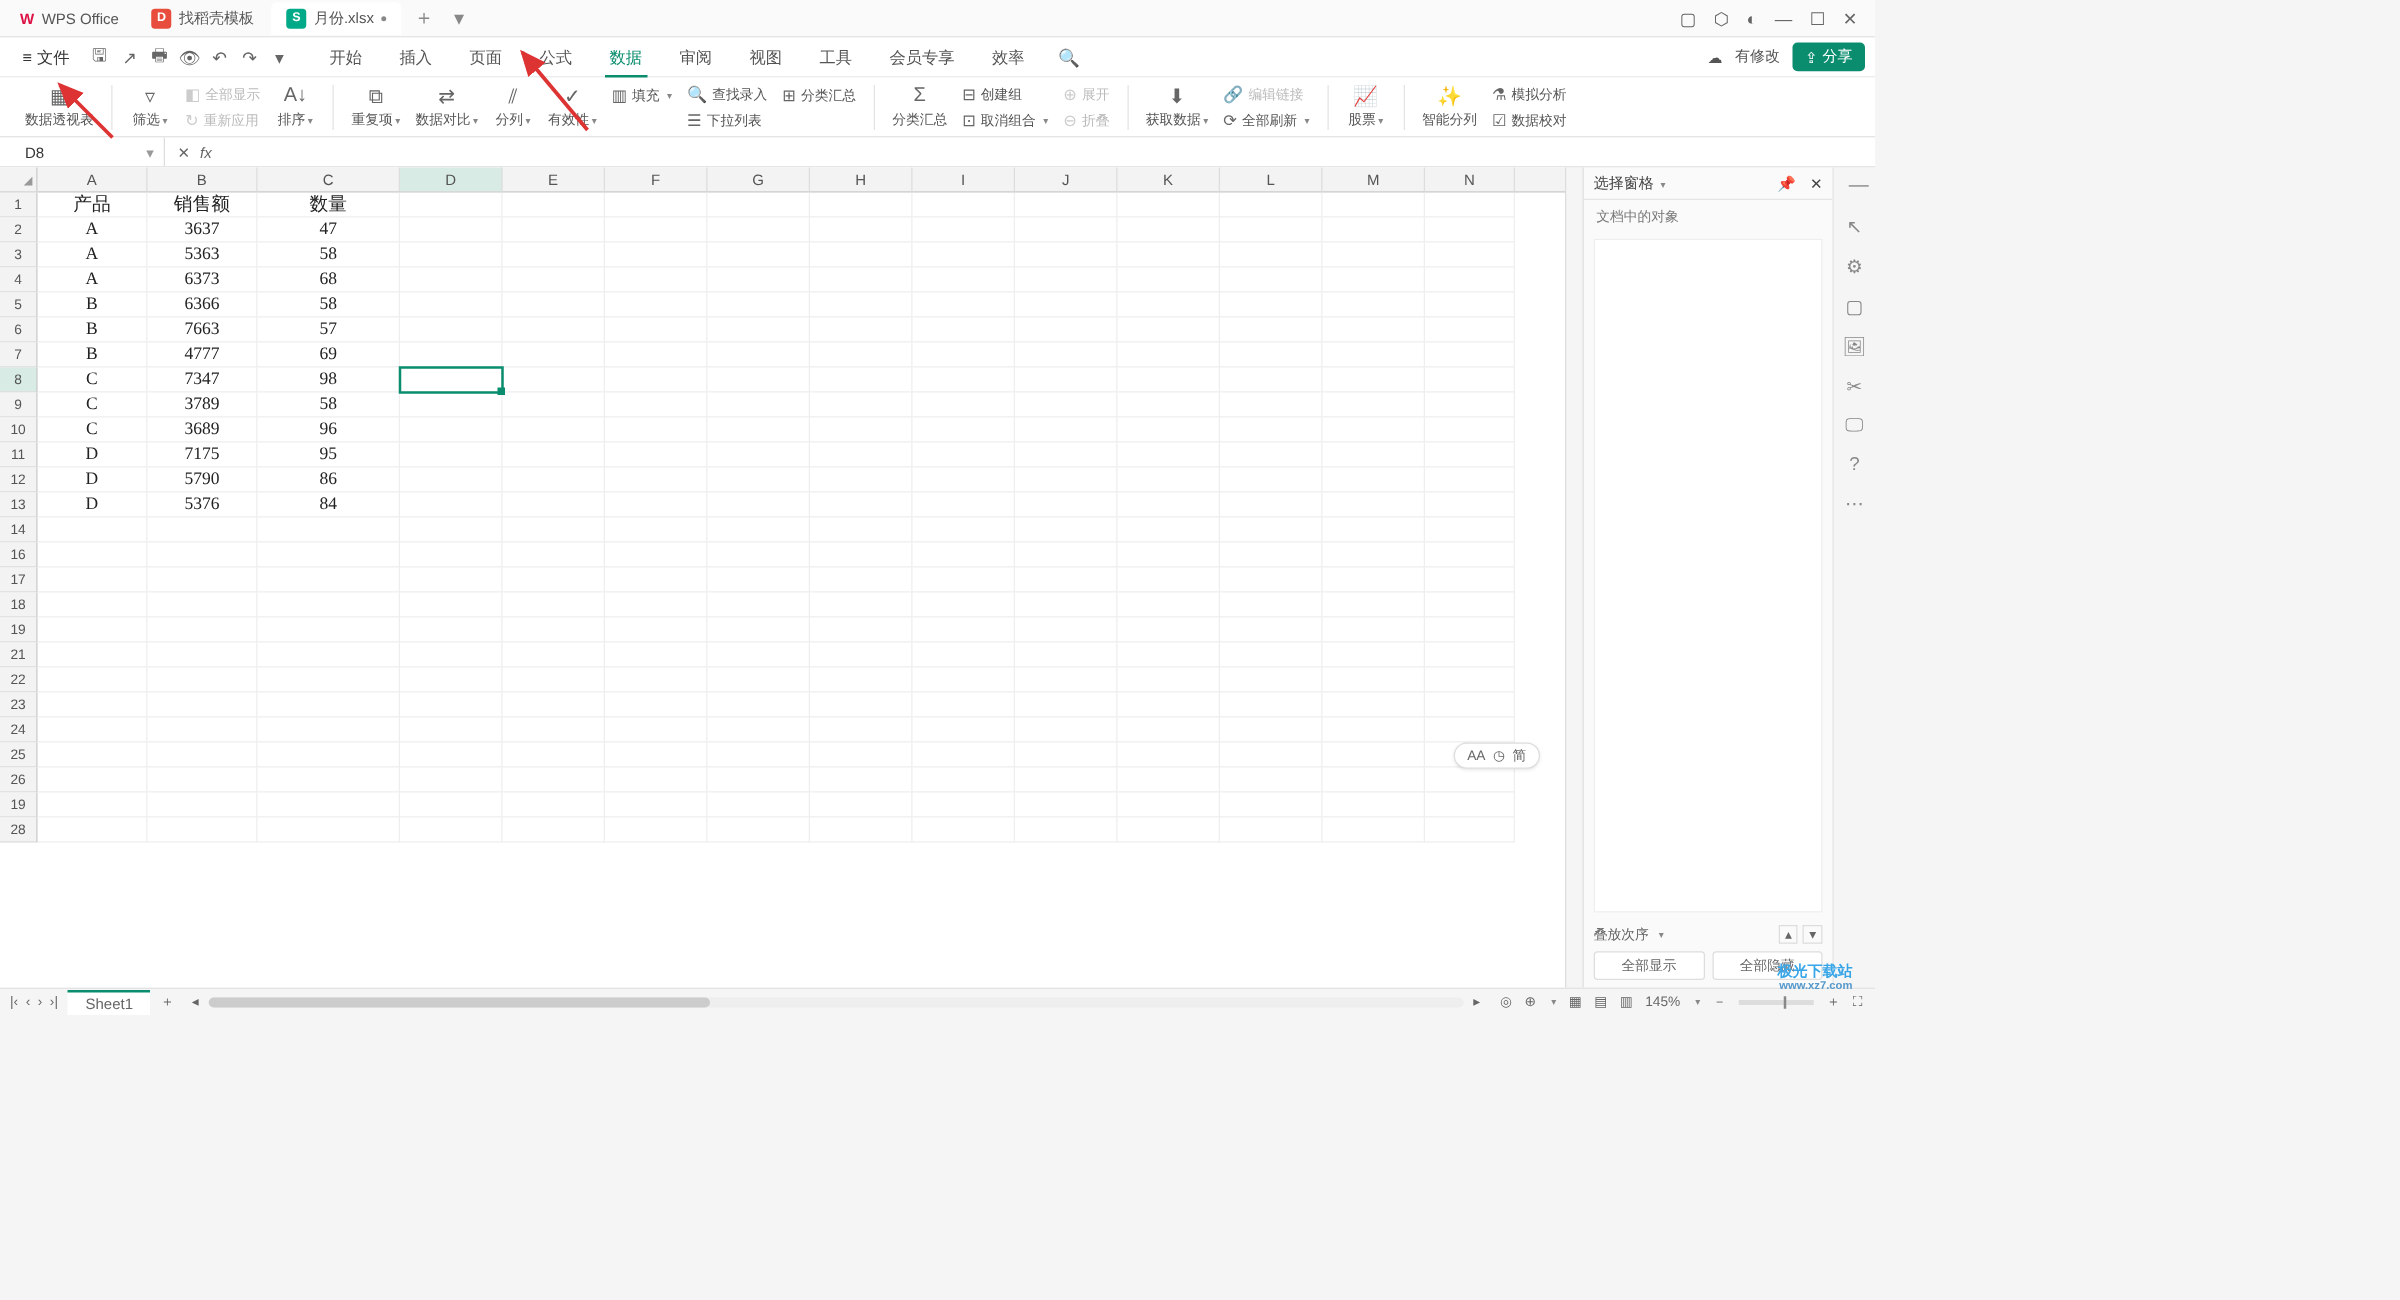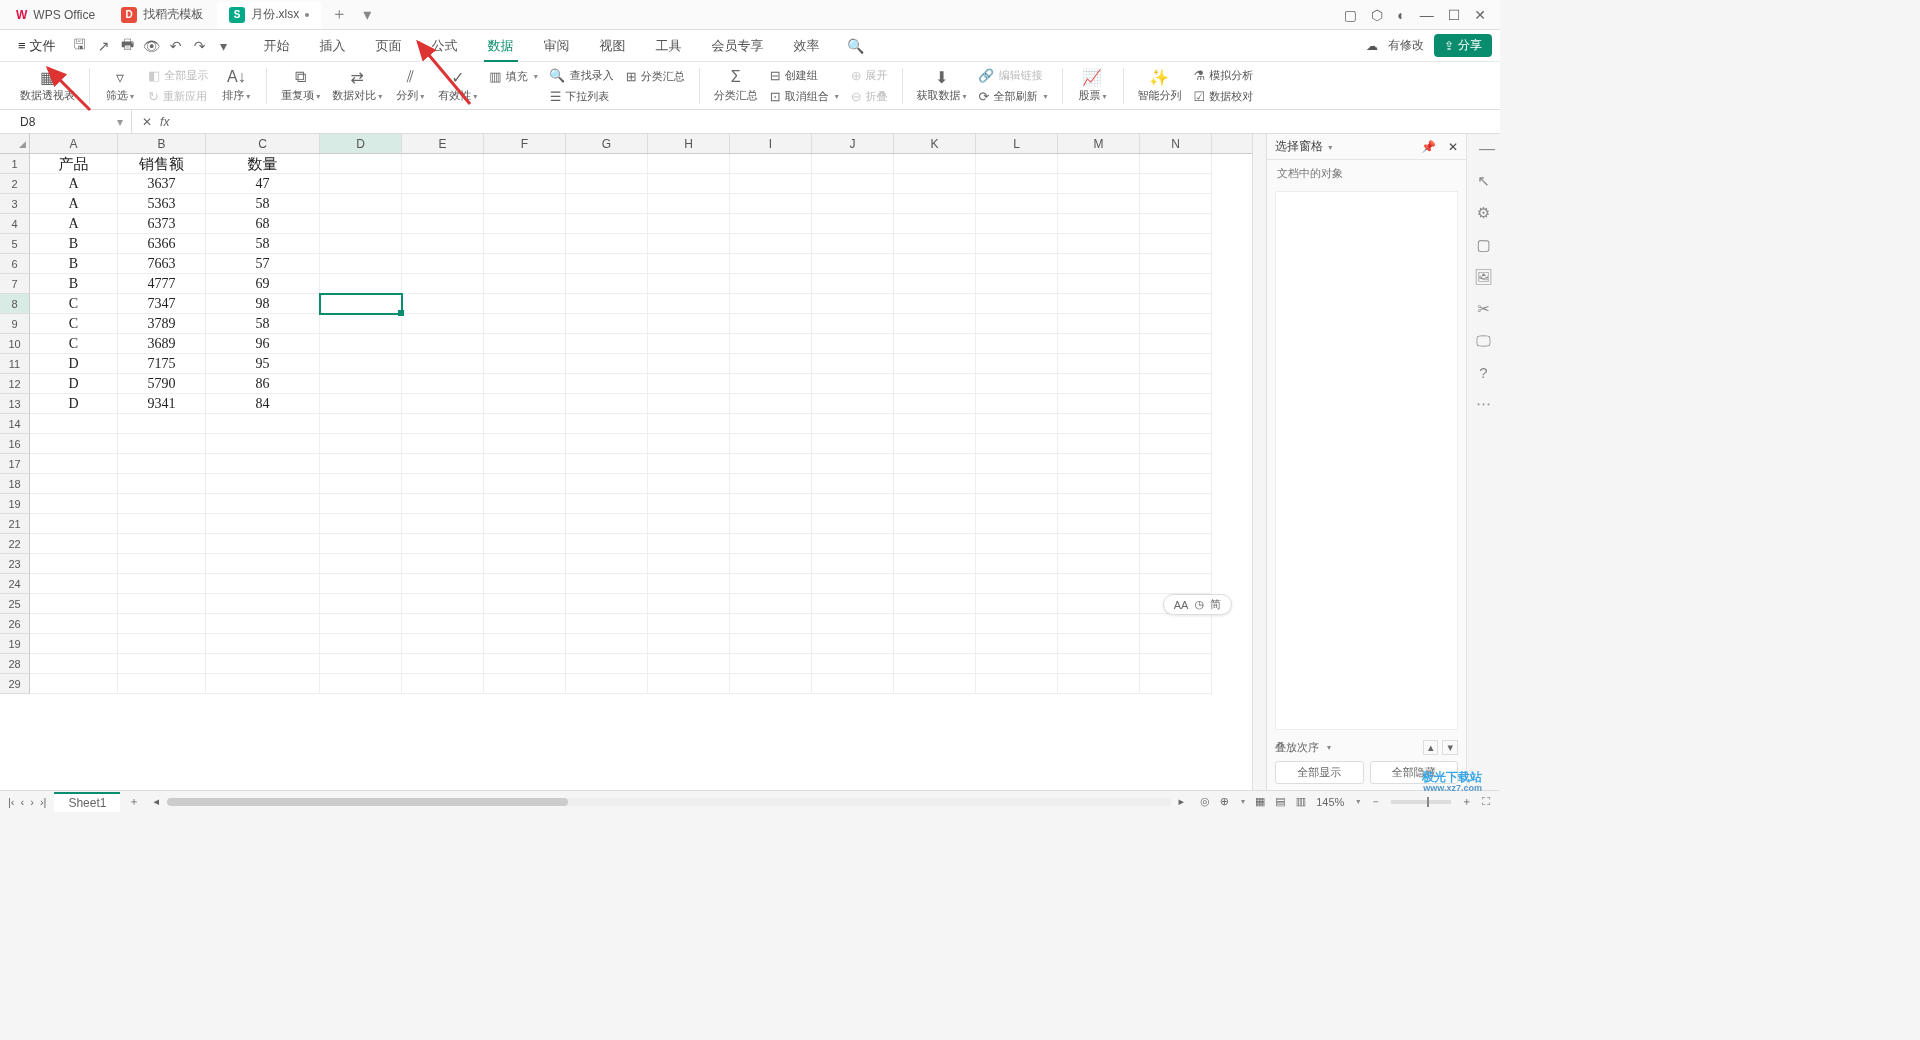--- a/index.html
+++ b/index.html
@@ -533,21 +533,21 @@
           <div class="cell" style="width: 82px;"></div>
           <div class="cell" style="width: 82px;"></div>
           <div class="cell" style="width: 82px;"></div>
           <div class="cell" style="width: 82px;"></div>
           <div class="cell" style="width: 82px;"></div>
           <div class="cell" style="width: 72px;"></div>
         </div>
         <div class="row">
           <div class="row-h">13</div>
           <div class="cell" style="width: 88px;">D</div>
-          <div class="cell" style="width: 88px;">9341</div>
+          <div class="cell" style="width: 88px;">5376</div>
           <div class="cell" style="width: 114px;">84</div>
           <div class="cell" style="width: 82px;"></div>
           <div class="cell" style="width: 82px;"></div>
           <div class="cell" style="width: 82px;"></div>
           <div class="cell" style="width: 82px;"></div>
           <div class="cell" style="width: 82px;"></div>
           <div class="cell" style="width: 82px;"></div>
           <div class="cell" style="width: 82px;"></div>
           <div class="cell" style="width: 82px;"></div>
           <div class="cell" style="width: 82px;"></div>
@@ -753,37 +753,20 @@
           <div class="cell" style="width: 82px;"></div>
           <div class="cell" style="width: 82px;"></div>
           <div class="cell" style="width: 82px;"></div>
           <div class="cell" style="width: 82px;"></div>
           <div class="cell" style="width: 82px;"></div>
           <div class="cell" style="width: 82px;"></div>
           <div class="cell" style="width: 72px;"></div>
         </div>
         <div class="row">
           <div class="row-h">28</div>
-          <div class="cell" style="width: 88px;"></div>
-          <div class="cell" style="width: 88px;"></div>
-          <div class="cell" style="width: 114px;"></div>
-          <div class="cell" style="width: 82px;"></div>
-          <div class="cell" style="width: 82px;"></div>
-          <div class="cell" style="width: 82px;"></div>
-          <div class="cell" style="width: 82px;"></div>
-          <div class="cell" style="width: 82px;"></div>
-          <div class="cell" style="width: 82px;"></div>
-          <div class="cell" style="width: 82px;"></div>
-          <div class="cell" style="width: 82px;"></div>
-          <div class="cell" style="width: 82px;"></div>
-          <div class="cell" style="width: 82px;"></div>
-          <div class="cell" style="width: 72px;"></div>
-        </div>
-        <div class="row">
-          <div class="row-h">29</div>
           <div class="cell" style="width: 88px;"></div>
           <div class="cell" style="width: 88px;"></div>
           <div class="cell" style="width: 114px;"></div>
           <div class="cell" style="width: 82px;"></div>
           <div class="cell" style="width: 82px;"></div>
           <div class="cell" style="width: 82px;"></div>
           <div class="cell" style="width: 82px;"></div>
           <div class="cell" style="width: 82px;"></div>
           <div class="cell" style="width: 82px;"></div>
           <div class="cell" style="width: 82px;"></div>

